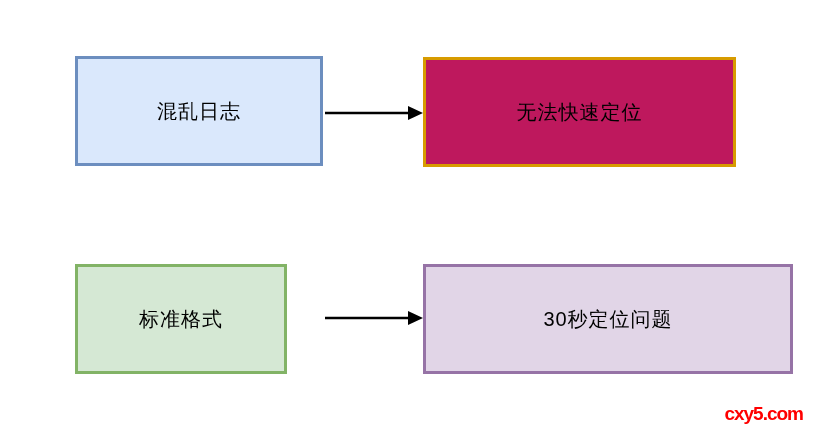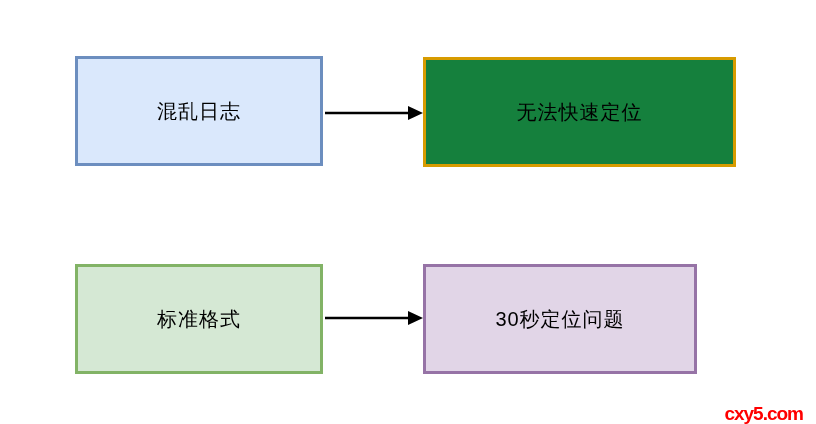--- a/index.html
+++ b/index.html
@@ -22,22 +22,22 @@
     display: flex;
     align-items: center;
     justify-content: center;
     font-size: 20px;
     color: #000000;
     letter-spacing: 1px;
     white-space: nowrap;
   }
   .node-chaotic    { left: 75px;  top: 56px;  width: 248px; height: 110px; }
   .node-nolocate   { left: 423px; top: 57px;  width: 313px; height: 110px; }
-  .node-standard   { left: 75px;  top: 264px; width: 248px; height: 110px; }
-  .node-locate30   { left: 423px; top: 264px; width: 274px; height: 110px; }
+  .node-standard   { left: 75px;  top: 264px; width: 212px; height: 110px; }
+  .node-locate30   { left: 423px; top: 264px; width: 370px; height: 110px; }
   .arrow {
     position: absolute;
     width: 102px;
     height: 18px;
     color: #000000;
   }
   .arrow-top    { left: 322px; top: 104px; }
   .arrow-bottom { left: 322px; top: 309px; }
   .watermark {
     position: absolute;
@@ -52,21 +52,21 @@
 </style>
 </head>
 <body>
 
 <div class="canvas">
 
   <div class="node node-chaotic" style="background-color: rgb(218, 232, 252); border-color: rgb(108, 142, 191);">
     <span>混乱日志</span>
   </div>
 
-  <div class="node node-nolocate" style="background-color: #15803d; border-color: rgb(215, 155, 0);">
+  <div class="node node-nolocate" style="background-color: #be185d; border-color: rgb(215, 155, 0);">
     <span>无法快速定位</span>
   </div>
 
   <div class="node node-standard" style="background-color: rgb(213, 232, 212); border-color: rgb(130, 179, 102);">
     <span>标准格式</span>
   </div>
 
   <div class="node node-locate30" style="background-color: rgb(225, 213, 231); border-color: rgb(150, 115, 166);">
     <span>30秒定位问题</span>
   </div>

